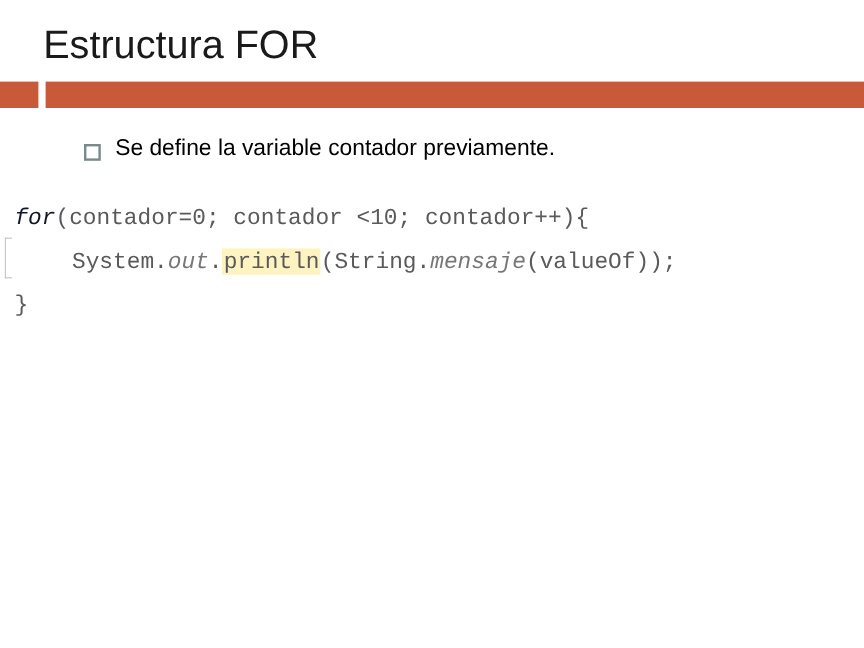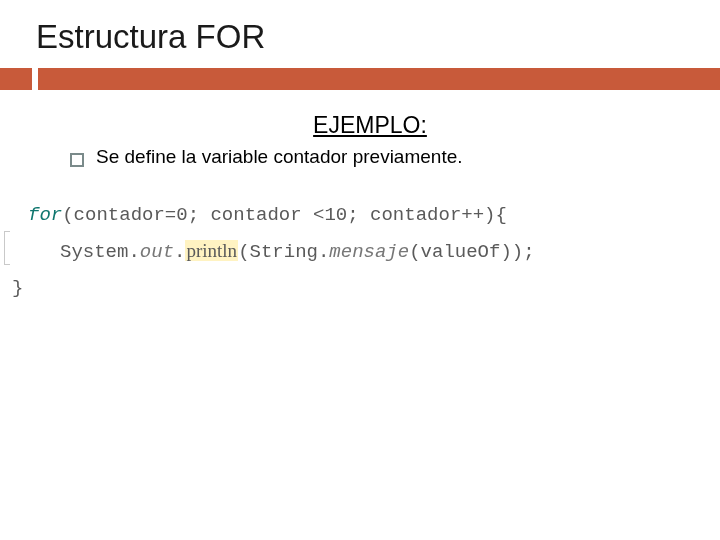--- a/index.html
+++ b/index.html
@@ -90,39 +90,37 @@
     top: 34px;
     width: 6px;
     height: 34px;
     border-left: 1px solid #c9c9c9;
     border-top: 1px solid #c9c9c9;
     border-bottom: 1px solid #c9c9c9;
   }
   .hl {
     background: #fff3c2;
     padding: 0 1px;
-    font-family: Liberation Serif, serif;
   }
-  .kw { font-style: italic; color: #0f766e; margin-left: 16px; }
+  .kw { font-style: italic; color: #0f172a; }
   .out-seg { font-style: italic; color: #777; margin-top: 13px; }
 </style>
 </head>
 <body>
 
 <div class="slide">
 
   <div class="title">Estructura FOR</div>
 
   <div class="bar-row">
     <div class="bar-small"></div>
     <div class="bar-main"></div>
   </div>
 
   <div class="content">
-    <div class="ejemplo">EJEMPLO:</div>
     <ul class="bullet-list">
       <li>Se define la variable contador previamente.</li>
     </ul>
   </div>
 
   <div class="code-block">
     <div class="gutter"></div>
     <div class="code-line1">
       <span class="kw">for</span><span>(contador=0; contador &lt;10; contador++){</span>
     </div>

